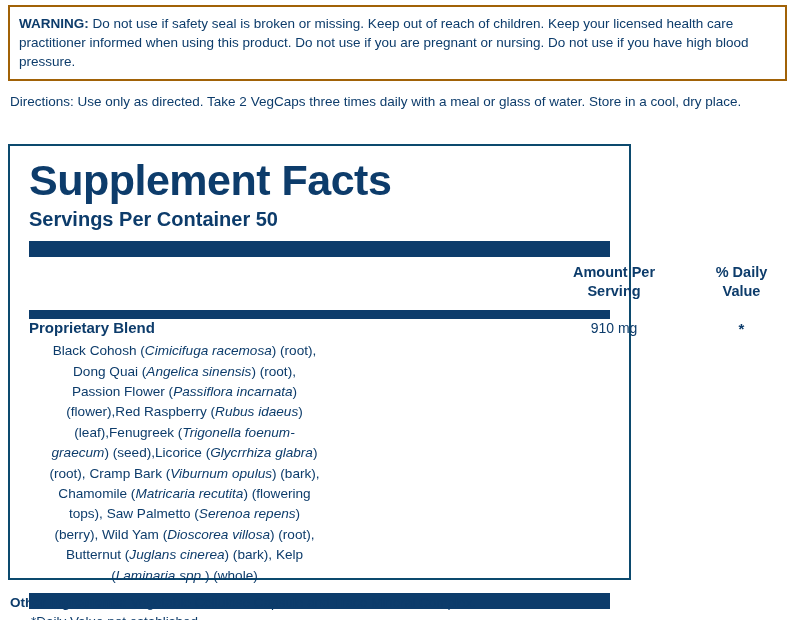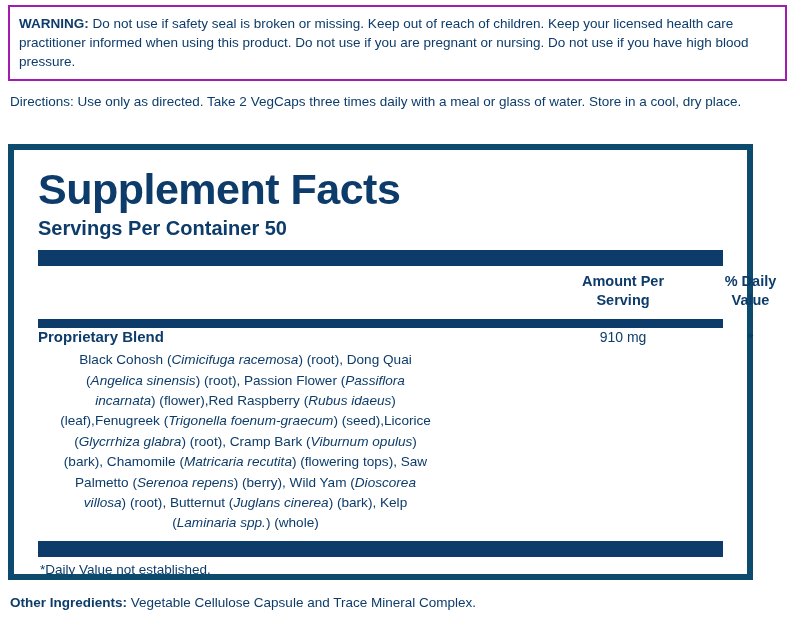--- a/index.html
+++ b/index.html
@@ -22,21 +22,21 @@
     height: 620px;
   }
 
   
   .warning-box {
     position: absolute;
     left: 8px;
     top: 5px;
     width: 779px;
     box-sizing: border-box;
-    border: 2px solid #a21caf;
+    border: 2px solid #a16207;
     padding: 7px 9px 8px 9px;
   }
   .warning-text {
     font-size: 13.5px;
     line-height: 1.42;
     color: #0d3c6b;
   }
   .warning-text b {
     font-weight: bold;
   }
@@ -51,25 +51,25 @@
     line-height: 1.42;
     color: #0d3c6b;
   }
   .directions b { font-weight: normal; }
 
   
   .sf-panel {
     position: absolute;
     left: 8px;
     top: 144px;
-    width: 745px;
+    width: 623px;
     height: 436px;
     box-sizing: border-box;
-    border: 6px solid #0c4a6e;
-    padding: 12px;
+    border: 2px solid #0c4a6e;
+    padding: 7px;
   }
   .sf-inner {
     position: relative;
     padding: 6px 12px 0 12px;
   }
   .sf-title {
     font-size: 43px;
     font-weight: bold;
     letter-spacing: -0.5px;
     line-height: 1.02;

